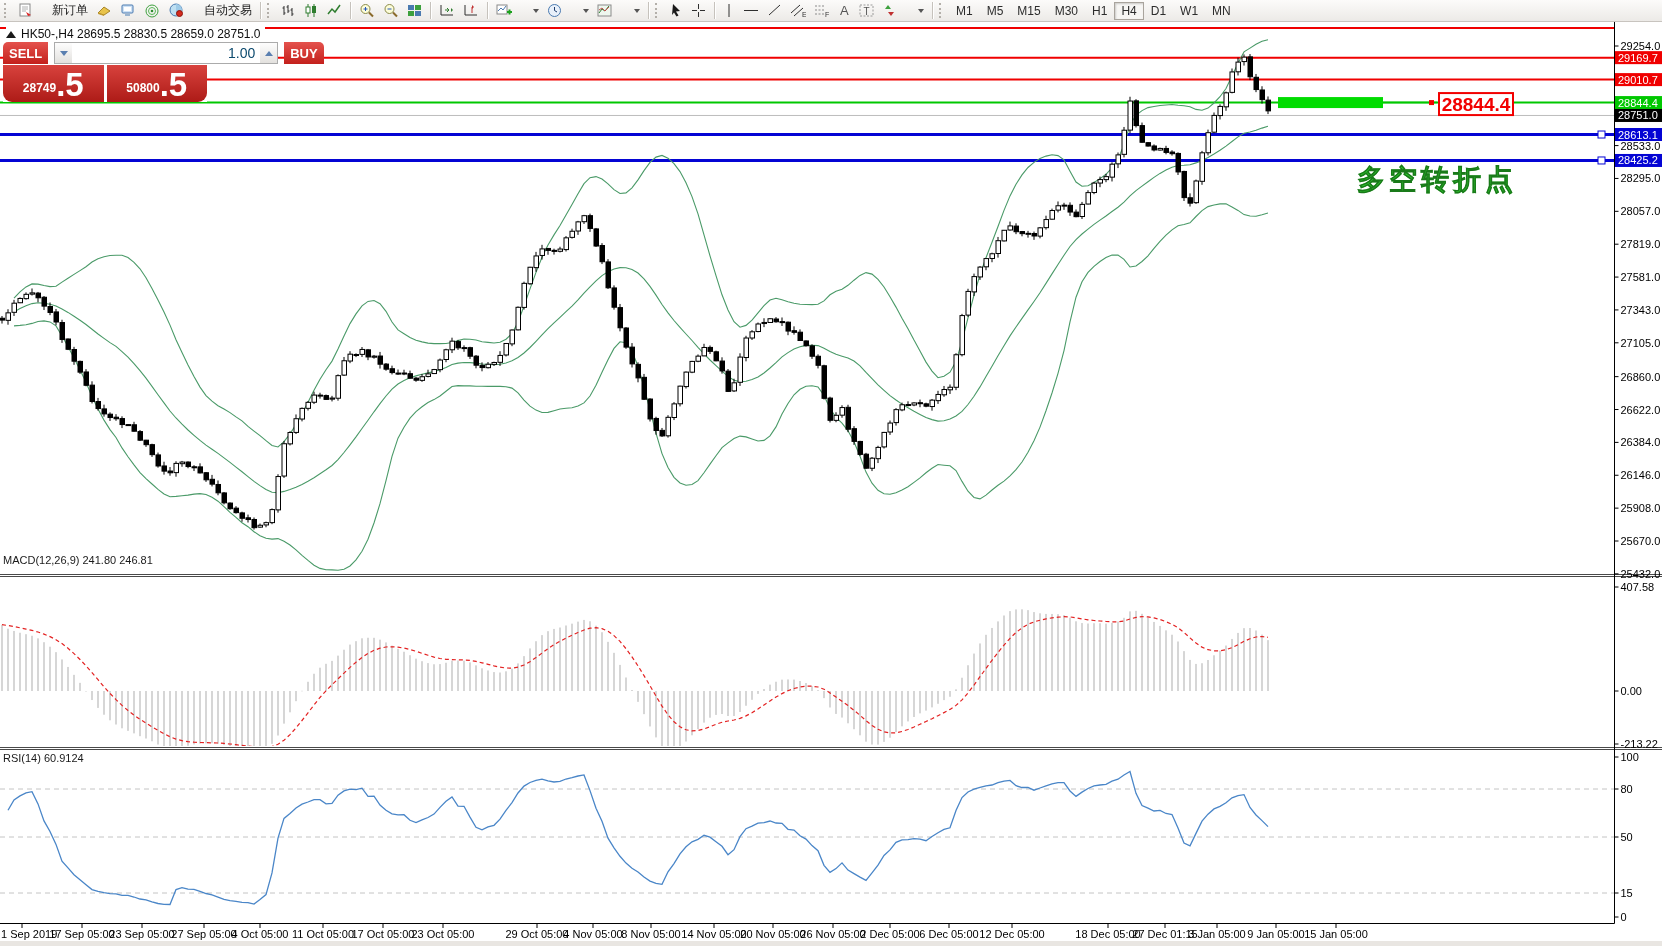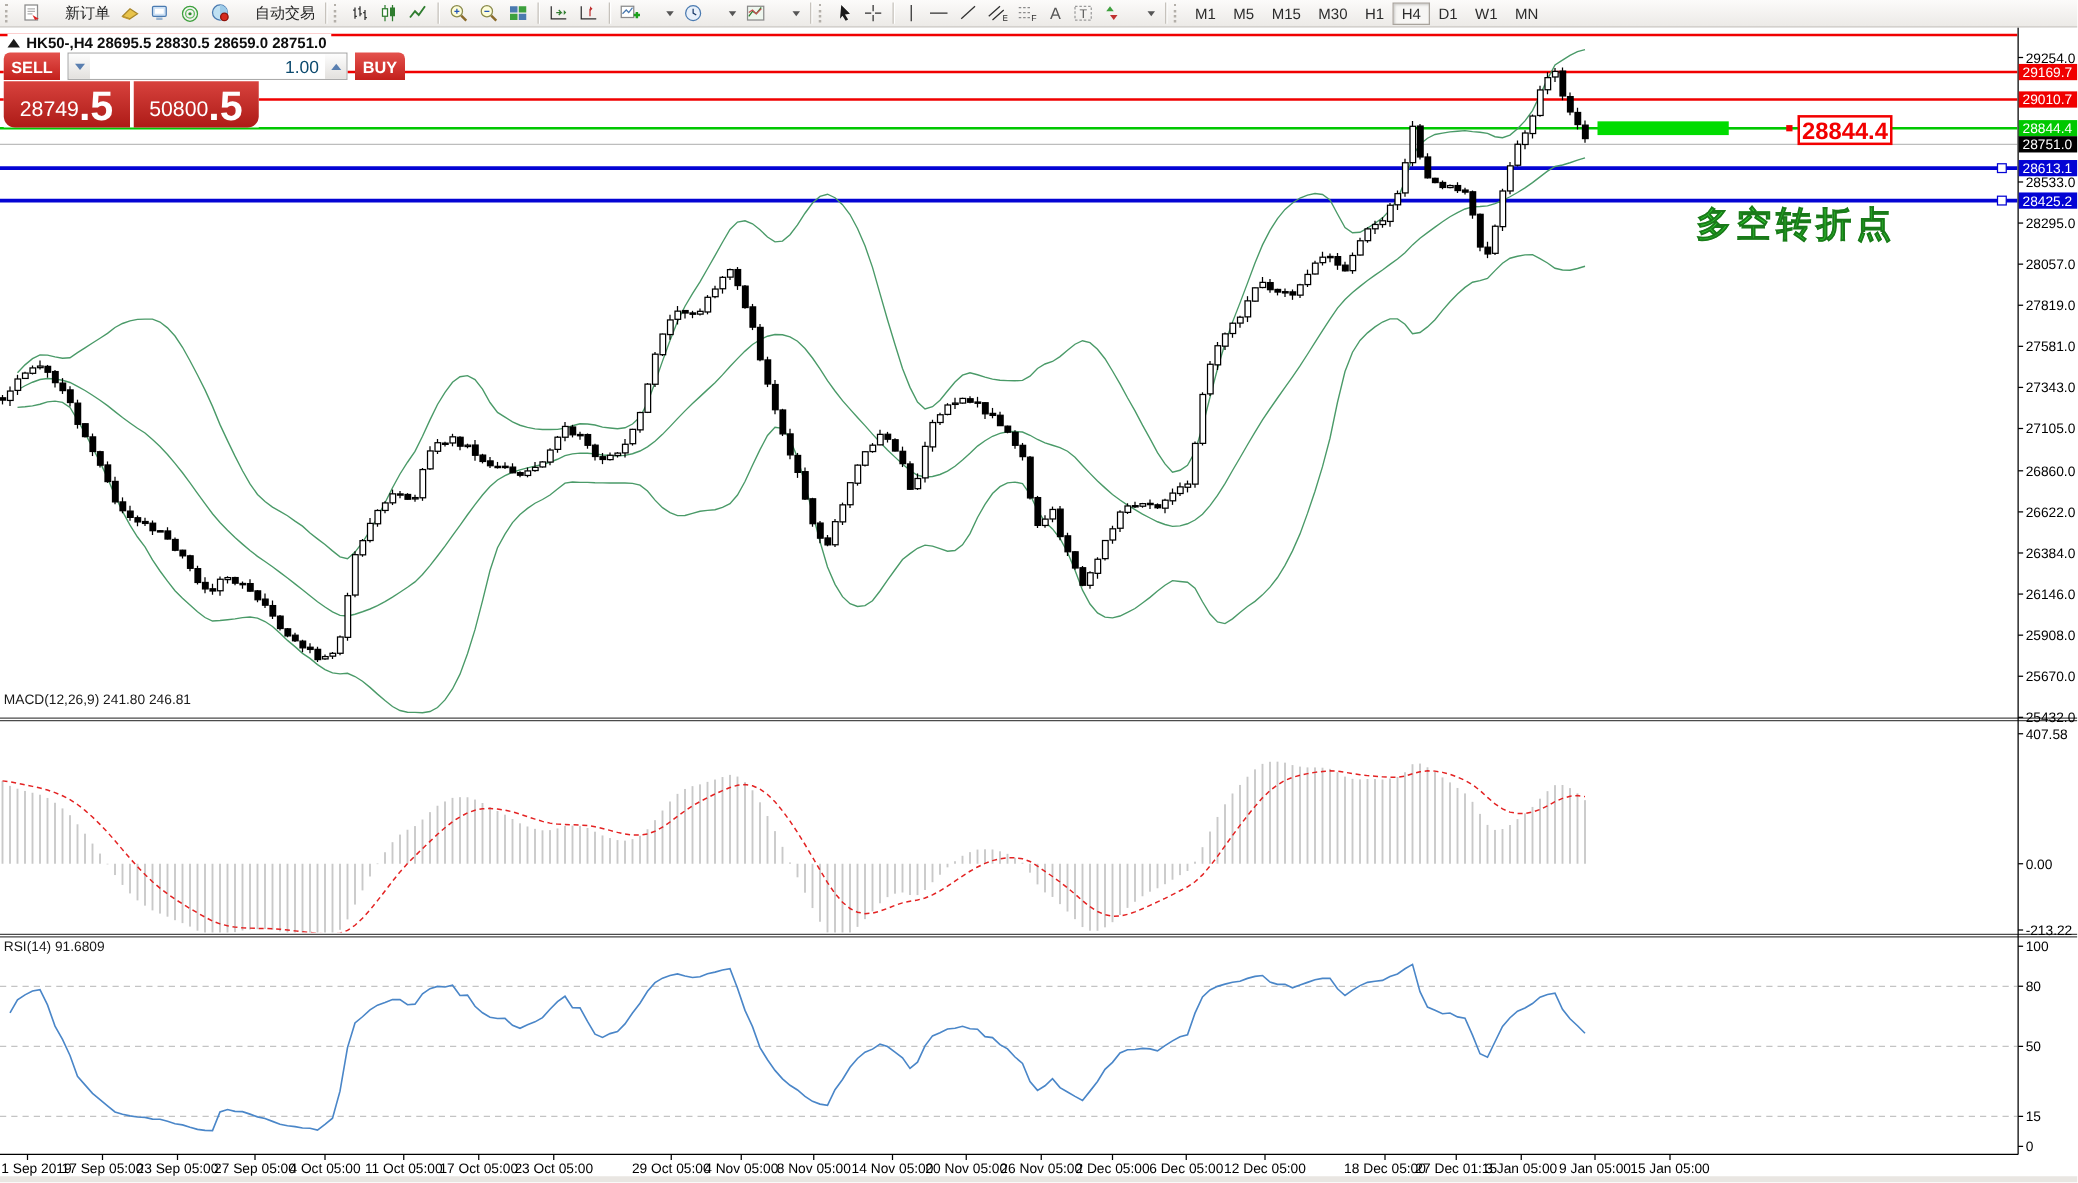--- a/index.html
+++ b/index.html
@@ -13,41 +13,41 @@
   .sep{width:1px;height:17px;background:#c6c2bc;box-shadow:1px 0 0 #fff;margin:0 4px}
   .tbtn{height:20px;border:1px solid transparent;background:transparent;display:flex;align-items:center;
     gap:19px;padding:0 3px;font-size:12px;color:#1d1d1d;font-family:inherit;border-radius:2px}
   .tbtn svg{display:block}
   .dd{width:0;height:0;border-left:3px solid transparent;border-right:3px solid transparent;
     border-top:4px solid #555;margin-left:2px}
   .tf{font-size:12px;color:#2c2c2c;padding:0 6px;height:18px;display:flex;align-items:center;
     border:1px solid transparent;background:transparent;font-family:inherit}
   .tf.active{border:1px solid #a9a49d;background:#f7f6f4;box-shadow:inset 1px 1px 2px rgba(0,0,0,.18)}
   
-  .sym{position:absolute;left:6px;top:27px;z-index:25;font-size:12px;font-weight:bold;color:#0d0d0d;
+  .sym{position:absolute;left:6px;top:27px;z-index:25;font-size:12px;font-weight:normal;color:#0d0d0d;
     background:#fff;padding:0 4px 0 0;display:flex;align-items:center;gap:5px}
   .tri-up{width:0;height:0;border-left:5px solid transparent;border-right:5px solid transparent;
     border-bottom:7px solid #1a1a1a}
   .panel{position:absolute;left:3px;top:42px;width:204px;z-index:25;background:#fff}
   .row1{display:flex;height:22px;gap:6px}
   .btn-red{border:none;color:#fff;font-weight:bold;font-size:13px;font-family:inherit;
     background:linear-gradient(#e4524d,#c3201c);display:flex;align-items:center;justify-content:center}
   .sellbtn{width:48px;border-radius:5px 0 0 0}
   .buybtn{width:46px;border-radius:0 5px 0 0}
   .spin{flex:1;display:flex;align-items:stretch;border:1px solid #ababab;background:#fff;box-sizing:border-box}
   .spbtn{width:17px;border:none;background:linear-gradient(#fdfdfd,#e3e1de);display:flex;align-items:center;justify-content:center}
   .spbtn .up{width:0;height:0;border-left:4px solid transparent;border-right:4px solid transparent;border-bottom:5px solid #5a7fb0}
   .spbtn .down{width:0;height:0;border-left:4px solid transparent;border-right:4px solid transparent;border-top:5px solid #5a7fb0}
   .vol{flex:1;border:none;outline:none;text-align:right;font-size:14px;padding-right:5px;font-family:inherit;color:#0c4a6e;min-width:10px}
   .row2{display:flex;height:37px;gap:3px;margin-top:1px}
   .pricebox{flex:1;color:#fff;display:flex;align-items:flex-end;justify-content:center;
     background:linear-gradient(#d8423d,#ad1b17);padding-bottom:1px}
   .pb-left{border-radius:0 0 0 9px}
   .pb-right{border-radius:0 0 9px 0}
-  .pmain{font-size:17px;font-weight:normal;line-height:26px}
+  .pmain{font-size:12px;font-weight:bold;line-height:26px}
   .pfrac{font-size:33px;font-weight:bold;line-height:33px}
   
   #chart-svg{position:absolute;left:0;top:0;z-index:5}
   #chart-svg text{font-family:"Liberation Sans",sans-serif}
   .ind-label{position:absolute;z-index:6;font-size:11px;color:#1a1a1a}
   .footer-strip{position:absolute;left:0;top:941px;width:1662px;height:5px;background:#e9e6e2;z-index:4}
 </style>
 </head>
 <body>
 
@@ -1130,15 +1130,15 @@
       <text x="1618" y="164.4687499999999" fill="#fff">28425.2</text>
       <line x1="1383" y1="102.57142857142837" x2="1437" y2="102.57142857142837" stroke="#00c800" stroke-width="1.5"></line>
       <rect x="1429" y="100.07142857142837" width="5" height="5" fill="#f20000"></rect>
       <rect x="1439" y="93.07142857142837" width="74" height="22" fill="#fff" stroke="#f20000" stroke-width="2"></rect>
       <text x="1476" y="111.07142857142837" text-anchor="middle" font-size="19" font-weight="bold" fill="#f20000">28844.4</text>
       <text x="1357" y="189" font-size="28" font-weight="bold" fill="#2fd32f" letter-spacing="4" stroke="#1a7a1a" stroke-width="0.6">多空转折点</text>
     </g>
   </svg>
 
 <div class="ind-label" style="left:3px;top:554px">MACD(12,26,9) 241.80 246.81</div>
-<div class="ind-label" style="left:3px;top:752px">RSI(14) 91.6809</div>
+<div class="ind-label" style="left:3px;top:752px">RSI(14) 60.9124</div>
 
 <div class="footer-strip"></div>
 
 </body></html>

